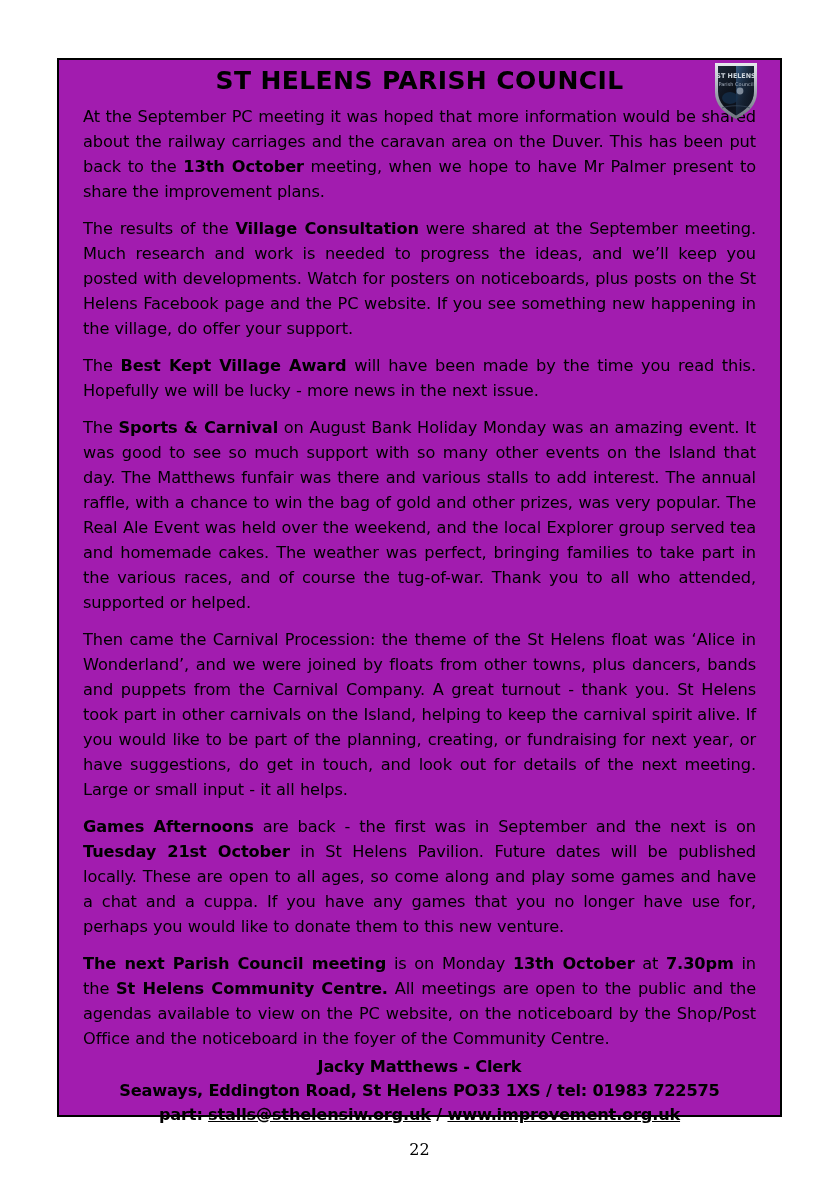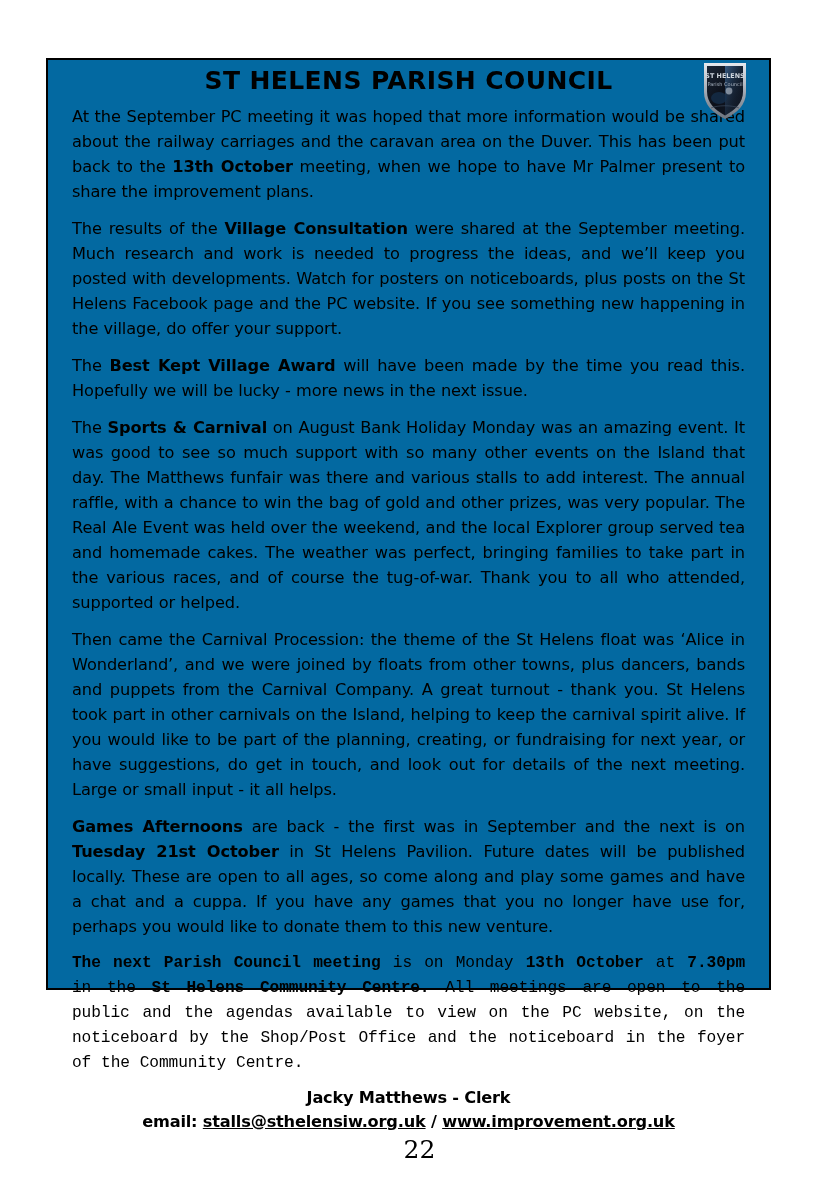--- a/index.html
+++ b/index.html
@@ -18,27 +18,27 @@
 
   #page {
     position: absolute;
     left: 0; top: 0;
     width: 839px;
     height: 1191px;
   }
 
   #article-box {
     position: absolute;
-    left: 46px;
+    left: 57px;
     top: 58px;
     width: 725px;
-    height: 932px;
+    height: 1059px;
     border: 2px solid #000000;
     box-sizing: border-box;
-    background: #0369a1;
+    background: #a21caf;
   }
 
   #header {
     position: relative;
     height: 44px;
   }
 
   #page-title {
     position: absolute;
     left: 0;
@@ -67,21 +67,21 @@
   p.para {
     margin: 0 0 12px 0;
     font-family: "DejaVu Sans", sans-serif;
     font-size: 16.2px;
     line-height: 25px;
     text-align: justify;
     text-justify: inter-word;
     letter-spacing: -0.1px;
     word-spacing: 0.2px;
   }
-  p.para:last-of-type { margin-bottom: 10px; font-family: Liberation Mono, monospace; }
+  p.para:last-of-type { margin-bottom: 4px; }
 
   p.para b { font-weight: bold; }
 
   .nojust { text-align: left; }
 
   #signature {
     margin-top: 4px;
     text-align: center;
     font-family: "DejaVu Sans", sans-serif;
     font-weight: bold;
@@ -95,21 +95,21 @@
     text-decoration: underline;
   }
 
   #page-number {
     position: absolute;
     left: 0;
     right: 0;
     top: 1139px;
     text-align: center;
     font-family: "DejaVu Serif", serif;
-    font-size: 25px;
+    font-size: 16px;
     line-height: 22px;
     color: #000000;
   }
 
   
   .crest-svg { display: block; }
 </style>
 </head>
 <body style="background: rgb(255, 255, 255); color: rgb(0, 0, 0);">
 
@@ -154,22 +154,23 @@
       <p class="para"><span>At the September PC meeting it was hoped that more information would be shared about the railway carriages and the caravan area on the Duver. This has been put back to the </span><b>13th October</b><span> meeting, when we hope to have Mr Palmer present to share the improvement plans.</span></p>
       <p class="para"><span>The results of the </span><b>Village Consultation</b><span> were shared at the September meeting. Much research and work is needed to progress the ideas, and we’ll keep you posted with developments. Watch for posters on noticeboards, plus posts on the St Helens Facebook page and the PC website. If you see something new happening in the village, do offer your support.</span></p>
       <p class="para"><span>The </span><b>Best Kept Village Award</b><span> will have been made by the time you read this. Hopefully we will be lucky - more news in the next issue.</span></p>
       <p class="para"><span>The </span><b>Sports &amp; Carnival</b><span> on August Bank Holiday Monday was an amazing event. It was good to see so much support with so many other events on the Island that day. The Matthews funfair was there and various stalls to add interest. The annual raffle, with a chance to win the bag of gold and other prizes, was very popular. The Real Ale Event was held over the weekend, and the local Explorer group served tea and homemade cakes. The weather was perfect, bringing families to take part in the various races, and of course the tug-of-war. Thank you to all who attended, supported or helped.</span></p>
       <p class="para"><span>Then came the Carnival Procession: the theme of the St Helens float was ‘Alice in Wonderland’, and we were joined by floats from other towns, plus dancers, bands and puppets from the Carnival Company. A great turnout - thank you. St Helens took part in other carnivals on the Island, helping to keep the carnival spirit alive. If you would like to be part of the planning, creating, or fundraising for next year, or have suggestions, do get in touch, and look out for details of the next meeting. Large or small input - it all helps.</span></p>
       <p class="para"><b>Games Afternoons</b><span> are back - the first was in September and the next is on </span><b>Tuesday 21st October</b><span> in St Helens Pavilion. Future dates will be published locally. These are open to all ages, so come along and play some games and have a chat and a cuppa. If you have any games that you no longer have use for, perhaps you would like to donate them to this new venture.</span></p>
       <p class="para nojust"><b>The next Parish Council meeting</b><span> is on Monday </span><b>13th October</b><span> at </span><b>7.30pm</b><span> in the </span><b>St Helens Community Centre.</b><span> All meetings are open to the public and the agendas available to view on the PC website, on the noticeboard by the Shop/Post Office and the noticeboard in the foyer of the Community Centre.</span></p>
 
       <div id="signature">
         <span class="sig-line">Jacky Matthews - Clerk</span>
+        <span class="sig-line">Seaways, Eddington Road, St Helens PO33 1XS / tel: 01983 722575</span>
         <span class="sig-line">
-          <span>email: </span><a class="link" href="#">stalls@sthelensiw.org.uk</a><span> / </span><a class="link" href="#">www.improvement.org.uk</a>
+          <span>part: </span><a class="link" href="#">stalls@sthelensiw.org.uk</a><span> / </span><a class="link" href="#">www.improvement.org.uk</a>
         </span>
       </div>
 
     </div>
   </div>
 
   <div id="page-number">22</div>
 
 </div>
 

